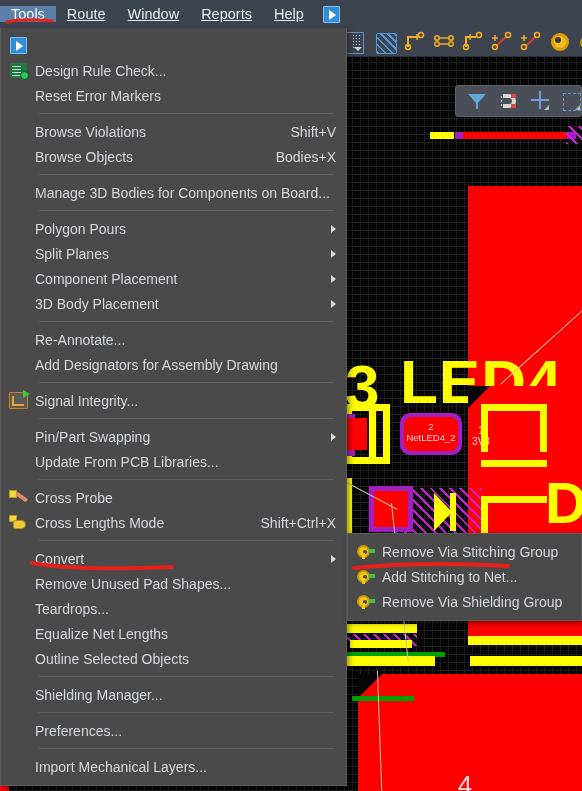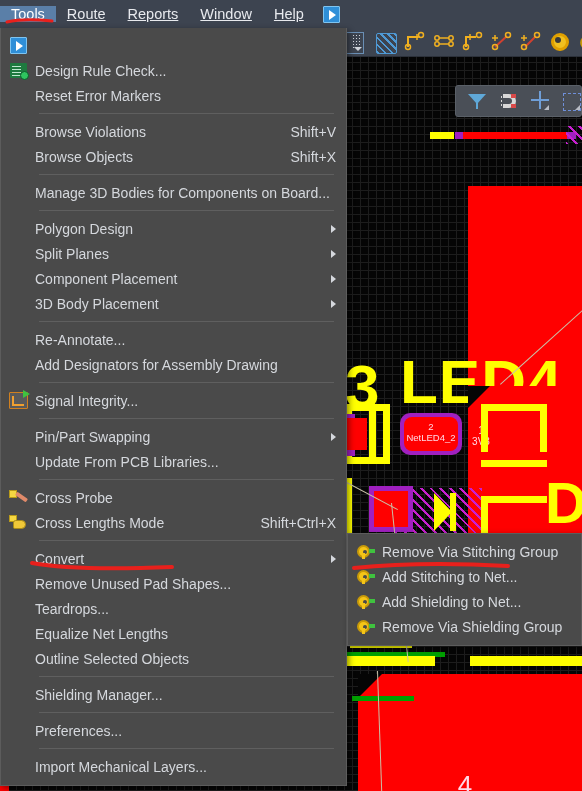--- a/index.html
+++ b/index.html
@@ -325,24 +325,24 @@
   </div>
 
   <div class="menubar">
     <div class="mb-item active">
         <span class="u">Tools</span>
       </div>
     <div class="mb-item">
         <span class="u">Route</span>
       </div>
     <div class="mb-item">
+        <span class="u">Window</span>
+      </div>
+    <div class="mb-item">
         <span class="u">Reports</span>
-      </div>
-    <div class="mb-item">
-        <span class="u">Window</span>
       </div>
     <div class="mb-item">
         <span class="u">Help</span>
       </div>
     <div class="mb-icon-btn">
         <div class="blue-play"></div>
       </div>
   </div>
 
   <div class="menu">
@@ -366,35 +366,35 @@
     <div class="sep"></div>
 
     <div class="mi">
       <div class="mi-ico"></div>
       <div class="mi-label">Browse Violations</div>
       <div class="mi-short">Shift+V</div>
     </div>
     <div class="mi">
       <div class="mi-ico"></div>
       <div class="mi-label">Browse Objects</div>
-      <div class="mi-short">Shift+X</div>
+      <div class="mi-short">Bodies+X</div>
     </div>
 
     <div class="sep"></div>
 
     <div class="mi">
       <div class="mi-ico"></div>
       <div class="mi-label">Manage 3D Bodies for Components on Board...</div>
     </div>
 
     <div class="sep"></div>
 
     <div class="mi">
       <div class="mi-ico"></div>
-      <div class="mi-label">Polygon Design</div>
+      <div class="mi-label">Polygon Pours</div>
       <div class="mi-arrow"></div>
     </div>
     <div class="mi">
       <div class="mi-ico"></div>
       <div class="mi-label">Split Planes</div>
       <div class="mi-arrow"></div>
     </div>
     <div class="mi">
       <div class="mi-ico"></div>
       <div class="mi-label">Component Placement</div>
@@ -523,30 +523,20 @@
       <div class="mi-label">Add Stitching to Net...</div>
     </div>
     <div class="mi">
       <div class="mi-ico">
           <div class="via-ico">
             <div class="vc"></div>
             <div class="vt"></div>
             <div class="vs"></div>
           </div>
         </div>
-      <div class="mi-label">Add Shielding to Net...</div>
-    </div>
-    <div class="mi">
-      <div class="mi-ico">
-          <div class="via-ico">
-            <div class="vc"></div>
-            <div class="vt"></div>
-            <div class="vs"></div>
-          </div>
-        </div>
       <div class="mi-label">Remove Via Shielding Group</div>
     </div>
   </div>
 
   <div class="annot" style="left:6px;top:16px;">
     <svg width="50" height="10">
         <path d="M1 6 Q 18 2 46 5" stroke="#e8201c" stroke-width="3" fill="none" stroke-linecap="round"></path>
       </svg>
   </div>
   <div class="annot" style="left:30px;top:558px;">

